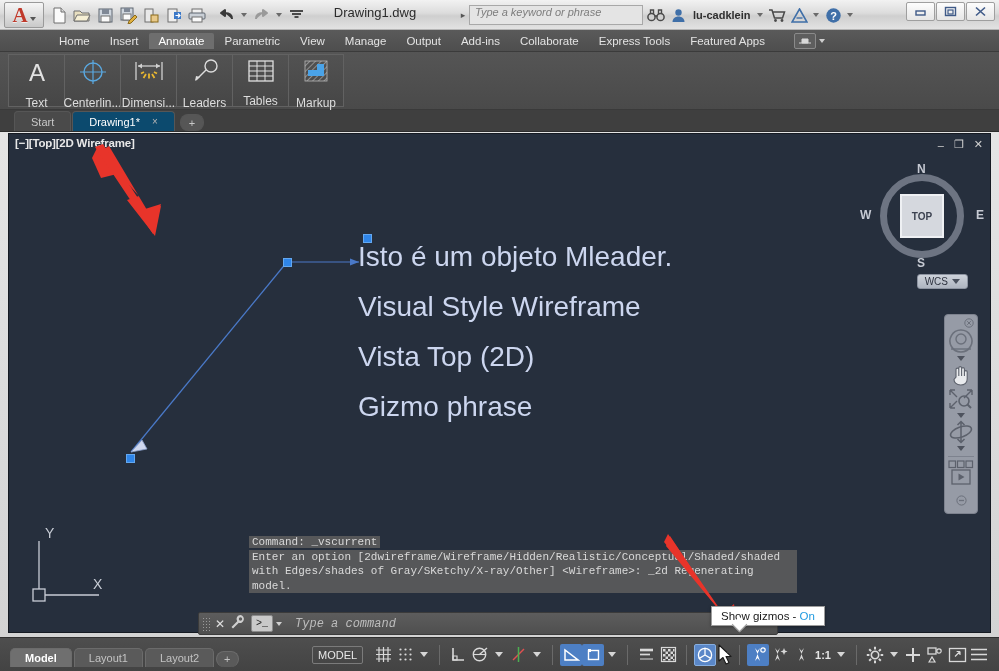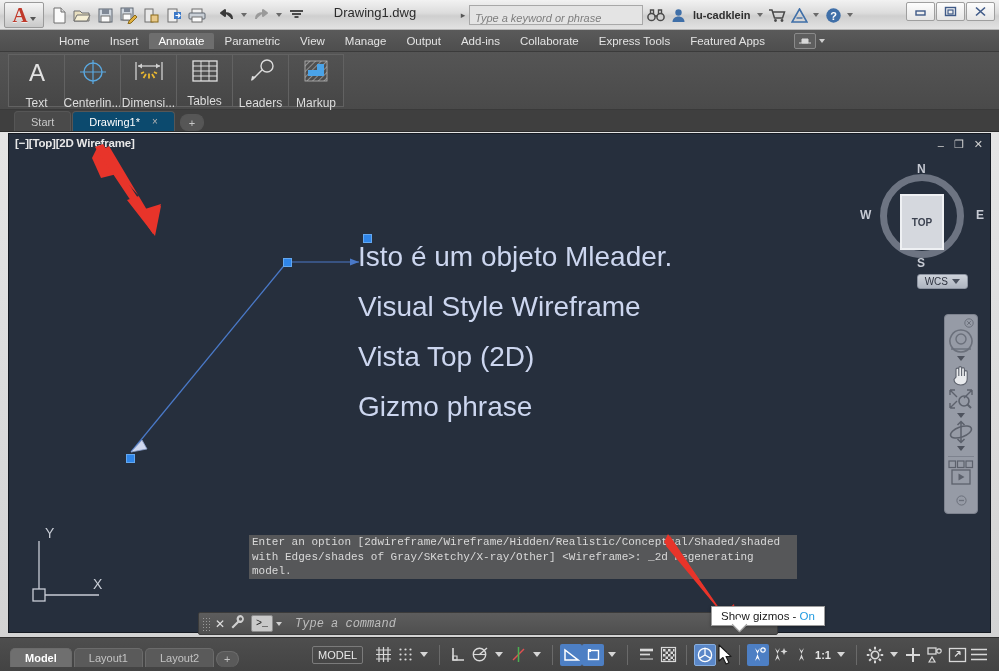--- a/index.html
+++ b/index.html
@@ -51,21 +51,21 @@
   }
 
   .search-wrap {
     position: absolute; left: 457px; top: 5px; width: 186px; height: 20px;
     display: flex; align-items: center;
   }
   .search-arrow { width: 12px; text-align:center; font-size: 9px; color:#555; }
   .search-box {
     flex: 1; height: 20px;
     background: #e4e4e4; border: 1px solid #a8a8a8;
-    display: flex; align-items: flex-end; padding: 0 5px;
+    display: flex; align-items: flex-start; padding: 0 5px;
   }
   .search-box span { font-size: 11px; font-style: italic; color: #7d7d7d; }
 
   .tb-icn { width: 22px; height: 22px; display:flex; align-items:center; justify-content:center; }
   .user-zone { position: absolute; left: 645px; top: 5px; height: 20px; display: flex; align-items: center; }
   .user-name { font-size: 11px; color: #2f2f2f; font-weight: bold; margin: 0 4px; }
 
   .wincontrols { position: absolute; right: 4px; top: 2px; display: flex; }
   .wc {
     width: 29px; height: 19px; margin-left: 1px;
@@ -160,21 +160,21 @@
     background: #2f85e8; border: 1px solid #64a8f0;
   }
 
   
   .viewcube { position: absolute; right: 18px; top: 32px; width: 100px; height: 100px; }
   .vc-ring {
     position: absolute; left: 8px; top: 8px; width: 84px; height: 84px;
     border-radius: 50%; border: 7px solid #6d7482;
   }
   .vc-face {
-    position: absolute; left: 28px; top: 28px; width: 44px; height: 56px;
+    position: absolute; left: 28px; top: 28px; width: 44px; height: 44px;
     background: #d5d8de; border: 2px solid #eef0f3;
     display: flex; align-items: center; justify-content: center;
     font-size: 10px; color: #3c4250; font-weight: bold;
   }
   .vc-n { position:absolute; left:45px; top:-4px; font-size:12px; font-weight:bold; color:#c6cad3;}
   .vc-s { position:absolute; left:45px; bottom:-4px; font-size:12px; font-weight:bold; color:#c6cad3;}
   .vc-w { position:absolute; left:-12px; top:42px; font-size:12px; font-weight:bold; color:#c6cad3;}
   .vc-e { position:absolute; right:-12px; top:42px; font-size:12px; font-weight:bold; color:#c6cad3;}
   .wcs-btn {
     position: absolute; right: 22px; top: 140px;
@@ -462,37 +462,37 @@
             <path d="M5 8h22" stroke="#d0d0d0" stroke-width="1.3"></path>
             <path d="M5 8l4-2.5v5zM27 8l-4-2.5v5z" fill="#d0d0d0"></path>
             <path d="M13 16l-2.5 4M16 15.5v5M19 16l2.5 4M11 14l-3 1.5M21 14l3 1.5" stroke="#e8b730" stroke-width="1.8"></path>
           </svg>
         </span>
         <span class="lbl">Dimensi...</span>
       </div>
 
       <div class="rbtn">
         <span class="ico">
-          <svg width="30" height="26" viewBox="0 0 30 26">
-              <rect x="3" y="3" width="24" height="20" fill="none" stroke="#e0e0e0" stroke-width="1.3"></rect>
-              <path d="M3 8h24M3 13h24M3 18h24M11 3v20M19 3v20" stroke="#e0e0e0" stroke-width="1"></path>
-            </svg>
-        </span>
-        <span class="lbl">Tables</span>
-      </div>
-
-      <div class="rbtn">
-        <span class="ico">
           <svg width="30" height="28" viewBox="0 0 30 28">
               <circle cx="21" cy="8" r="6" fill="none" stroke="#dcdcdc" stroke-width="1.4"></circle>
               <path d="M16 12L6 22" stroke="#dcdcdc" stroke-width="1.4"></path>
               <path d="M5 23l1-5 4 1z" fill="#dcdcdc"></path>
             </svg>
         </span>
         <span class="lbl">Leaders</span>
+      </div>
+
+      <div class="rbtn">
+        <span class="ico">
+          <svg width="30" height="26" viewBox="0 0 30 26">
+              <rect x="3" y="3" width="24" height="20" fill="none" stroke="#e0e0e0" stroke-width="1.3"></rect>
+              <path d="M3 8h24M3 13h24M3 18h24M11 3v20M19 3v20" stroke="#e0e0e0" stroke-width="1"></path>
+            </svg>
+        </span>
+        <span class="lbl">Tables</span>
       </div>
 
       <div class="rbtn">
         <span class="ico">
           <svg width="30" height="28" viewBox="0 0 30 28">
             <defs>
                 <pattern id="hp" width="4" height="4" patternUnits="userSpaceOnUse" patternTransform="rotate(45)">
                   <line x1="0" y1="0" x2="0" y2="4" stroke="#cfcfcf" stroke-width="1"></line>
                 </pattern>
               </defs>
@@ -633,20 +633,21 @@
     <svg class="ucs" width="90" height="85" viewBox="0 0 90 85">
       <rect x="6" y="62" width="12" height="12" fill="none" stroke="#c8cdd6" stroke-width="1.3"></rect>
       <path d="M12 62 V14" stroke="#c8cdd6" stroke-width="1.3"></path>
       <path d="M18 68 H72" stroke="#c8cdd6" stroke-width="1.3"></path>
       <text x="18" y="11" font-size="14" fill="#c8cdd6" font-family="Liberation Sans">Y</text>
       <text x="66" y="62" font-size="14" fill="#c8cdd6" font-family="Liberation Sans">X</text>
     </svg>
 
     <div style="position:absolute; left:240px; top:401px; width:548px;">
       <div style="font-family:'Liberation Mono',monospace;font-size:11px;line-height:14.5px;color:#d9d9d9;">
+        <div><span style="background:rgba(92,92,92,.9);padding:0 3px;">Command: _vscurrent</span></div>
         <div style="background:rgba(92,92,92,.9);padding:0 3px;">Enter an option [2dwireframe/Wireframe/Hidden/Realistic/Conceptual/Shaded/shaded</div>
         <div style="background:rgba(92,92,92,.9);padding:0 3px;">with Edges/shades of Gray/SKetchy/X-ray/Other] &lt;Wireframe&gt;: _2d Regenerating</div>
         <div style="background:rgba(92,92,92,.9);padding:0 3px;font-family:Liberation Mono, monospace;">model.</div>
       </div>
     </div>
 
     <svg class="red-arrow" style="left:655px; top:398px;" width="90" height="105" viewBox="0 0 90 105">
       <path d="M6 4 L58 82 L70 72 L74 100 L48 92 L60 84 L2 14 Z" fill="#e8342a"></path>
       <path d="M4 2 L62 86 L72 76 L76 102 L50 94 L62 86 L0 10 Z" fill="#e8342a"></path>
     </svg>

